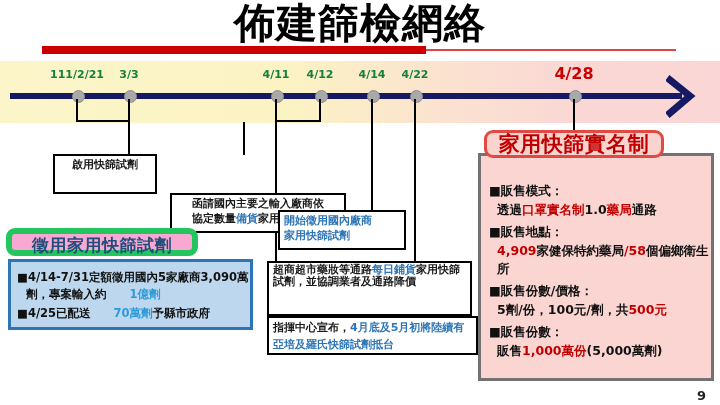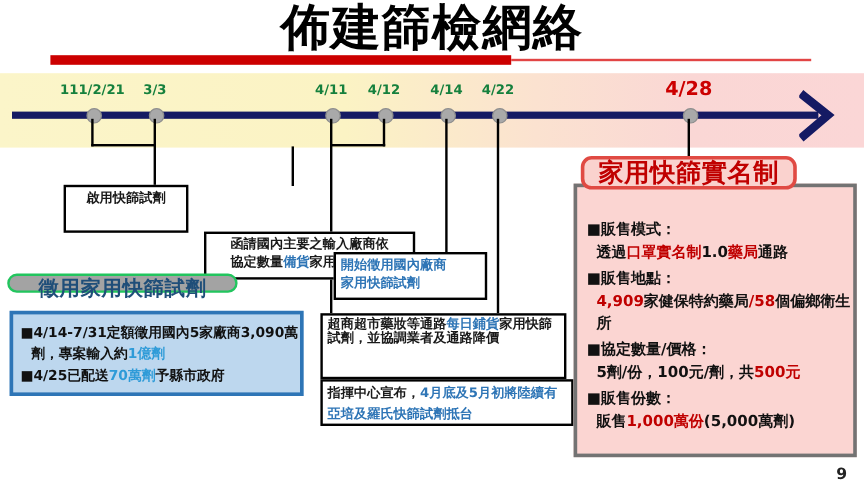--- a/index.html
+++ b/index.html
@@ -109,44 +109,44 @@
     position: absolute;
     left: 8px; top: 259px;
     width: 245px; height: 71px;
     background: #BDD7EE;
     border: 3px solid #2E75B6;
     box-sizing: border-box;
   }
   .blue-head {
     position: absolute;
     left: 6px; top: 228px;
-    width: 192px; height: 16px;
-    background: #a3a3a3;
-    border: 2px solid #22c55e;
+    width: 192px; height: 28px;
+    background: #f9a8d4;
+    border: 6px solid #22c55e;
     border-radius: 9px;
     box-sizing: border-box;
     text-align: center;
     font-size: 17px;
     font-weight: bold;
     color: #1F4E79;
     line-height: 23px;
     z-index: 4;
     letter-spacing: 0.5px;
   }
   .blue-body {
     position: absolute;
     left: 6px; top: 7px;
     width: 233px;
     font-size: 11.5px;
     font-weight: bold;
     line-height: 17px;
     color: #111;
   }
   .blue-body p { margin: 0 0 2px 0; text-indent: -9px; padding-left: 9px; }
-  .bl { color: #2E9BD8; }
+  .bl { color: #2E9BD8; padding-left: 23px; }
 
   
   .red-card {
     position: absolute;
     left: 478px; top: 153px;
     width: 236px; height: 228px;
     background: #FBD5D2;
     border: 3px solid #737373;
     box-sizing: border-box;
   }
@@ -267,21 +267,21 @@
   <div class="blue-head">徵用家用快篩試劑</div>
 
   <div class="red-card">
     <div class="red-body">
       <p class="bullet">■販售模式：</p>
       <p class="sub"><span>透過</span><span class="rd">口罩實名制</span><span>1.0</span><span class="rd">藥局</span><span>通路</span></p>
 
       <p class="bullet">■販售地點：</p>
       <p class="sub"><span class="rd">4,909</span><span>家健保特約藥局</span><span class="rd">/58</span><span>個偏鄉衛生所</span></p>
 
-      <p class="bullet">■協定數量/價格：</p>
+      <p class="bullet">■販售份數/價格：</p>
       <p class="sub"><span>5劑/份，100元/劑，共</span><span class="rd">500元</span></p>
 
       <p class="bullet">■販售份數：</p>
       <p class="sub"><span>販售</span><span class="rd">1,000萬份</span><span>(5,000萬劑)</span></p>
     </div>
   </div>
   <div class="red-head">家用快篩實名制</div>
 
   <div class="pagenum">9</div>
 </div>

